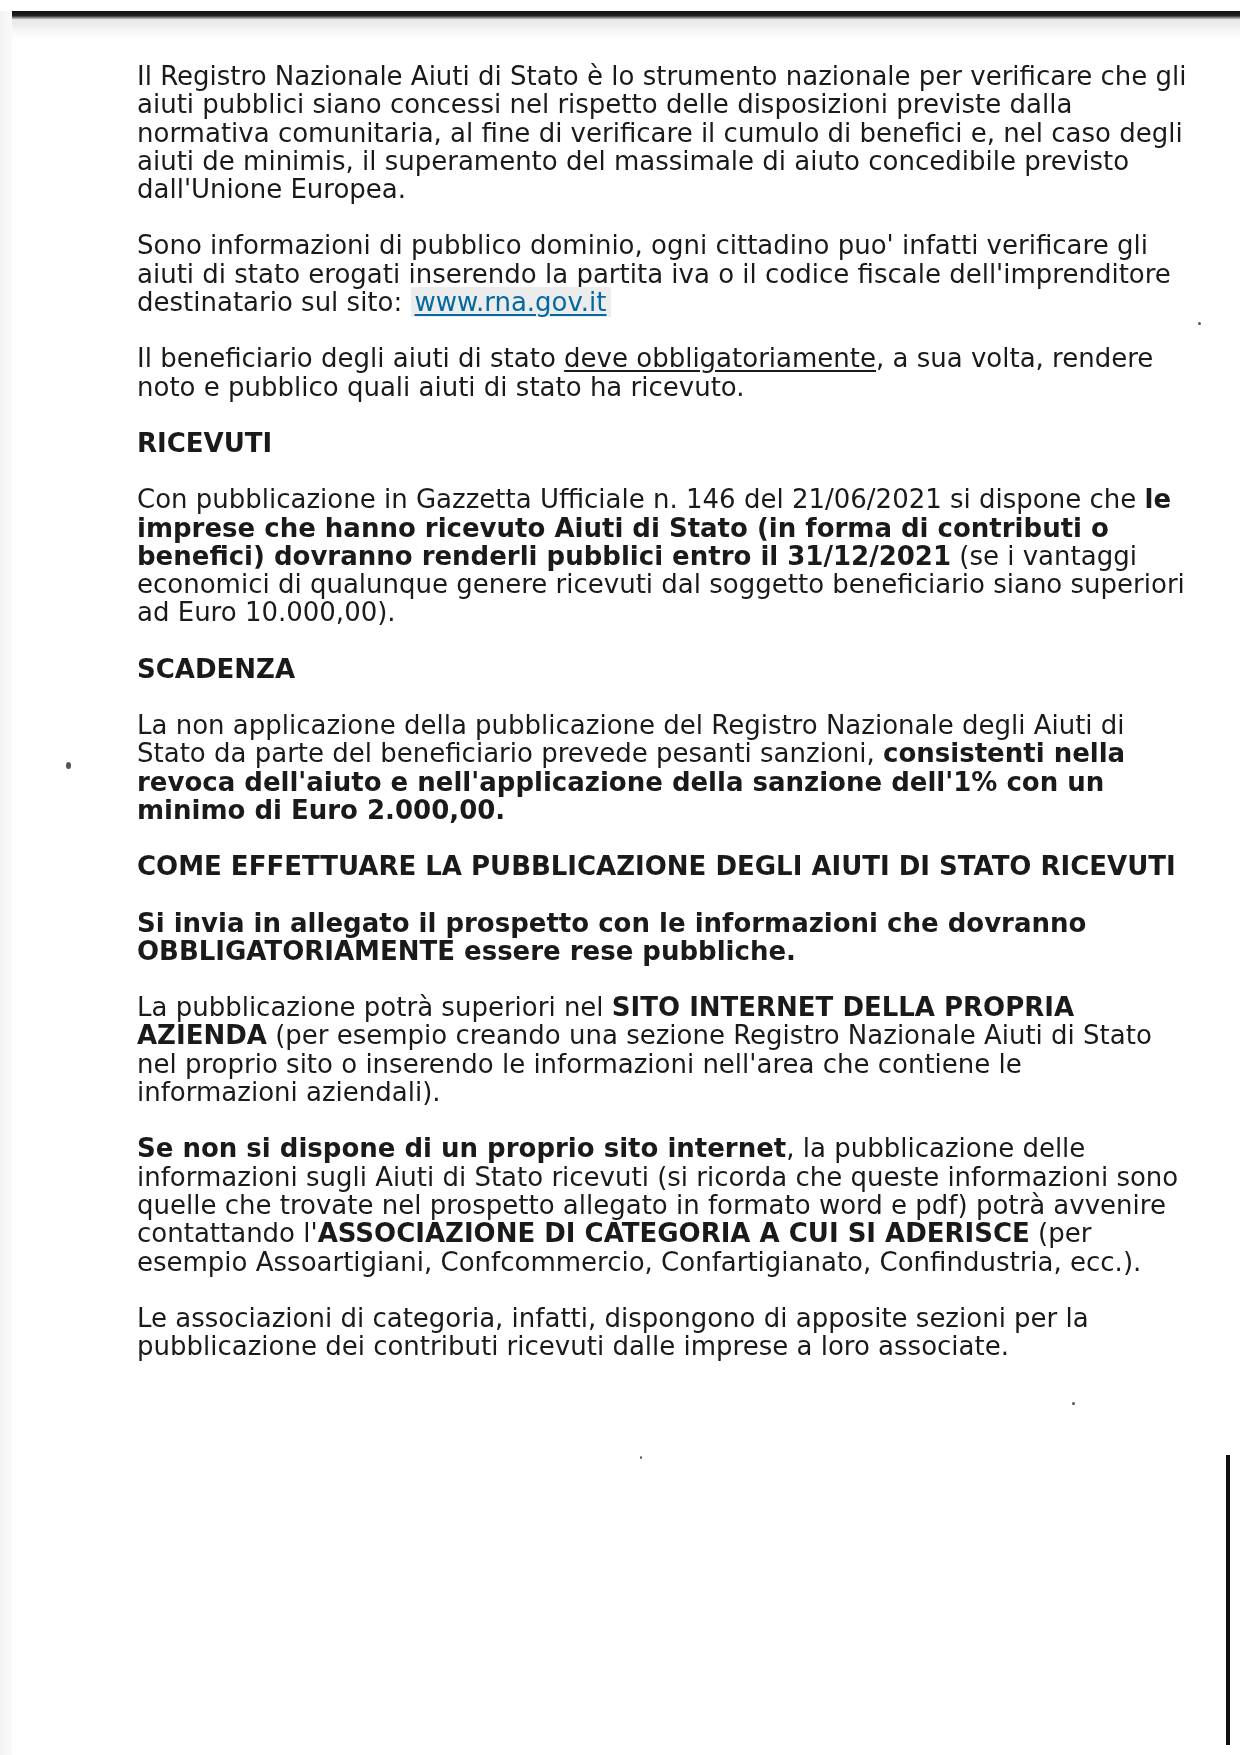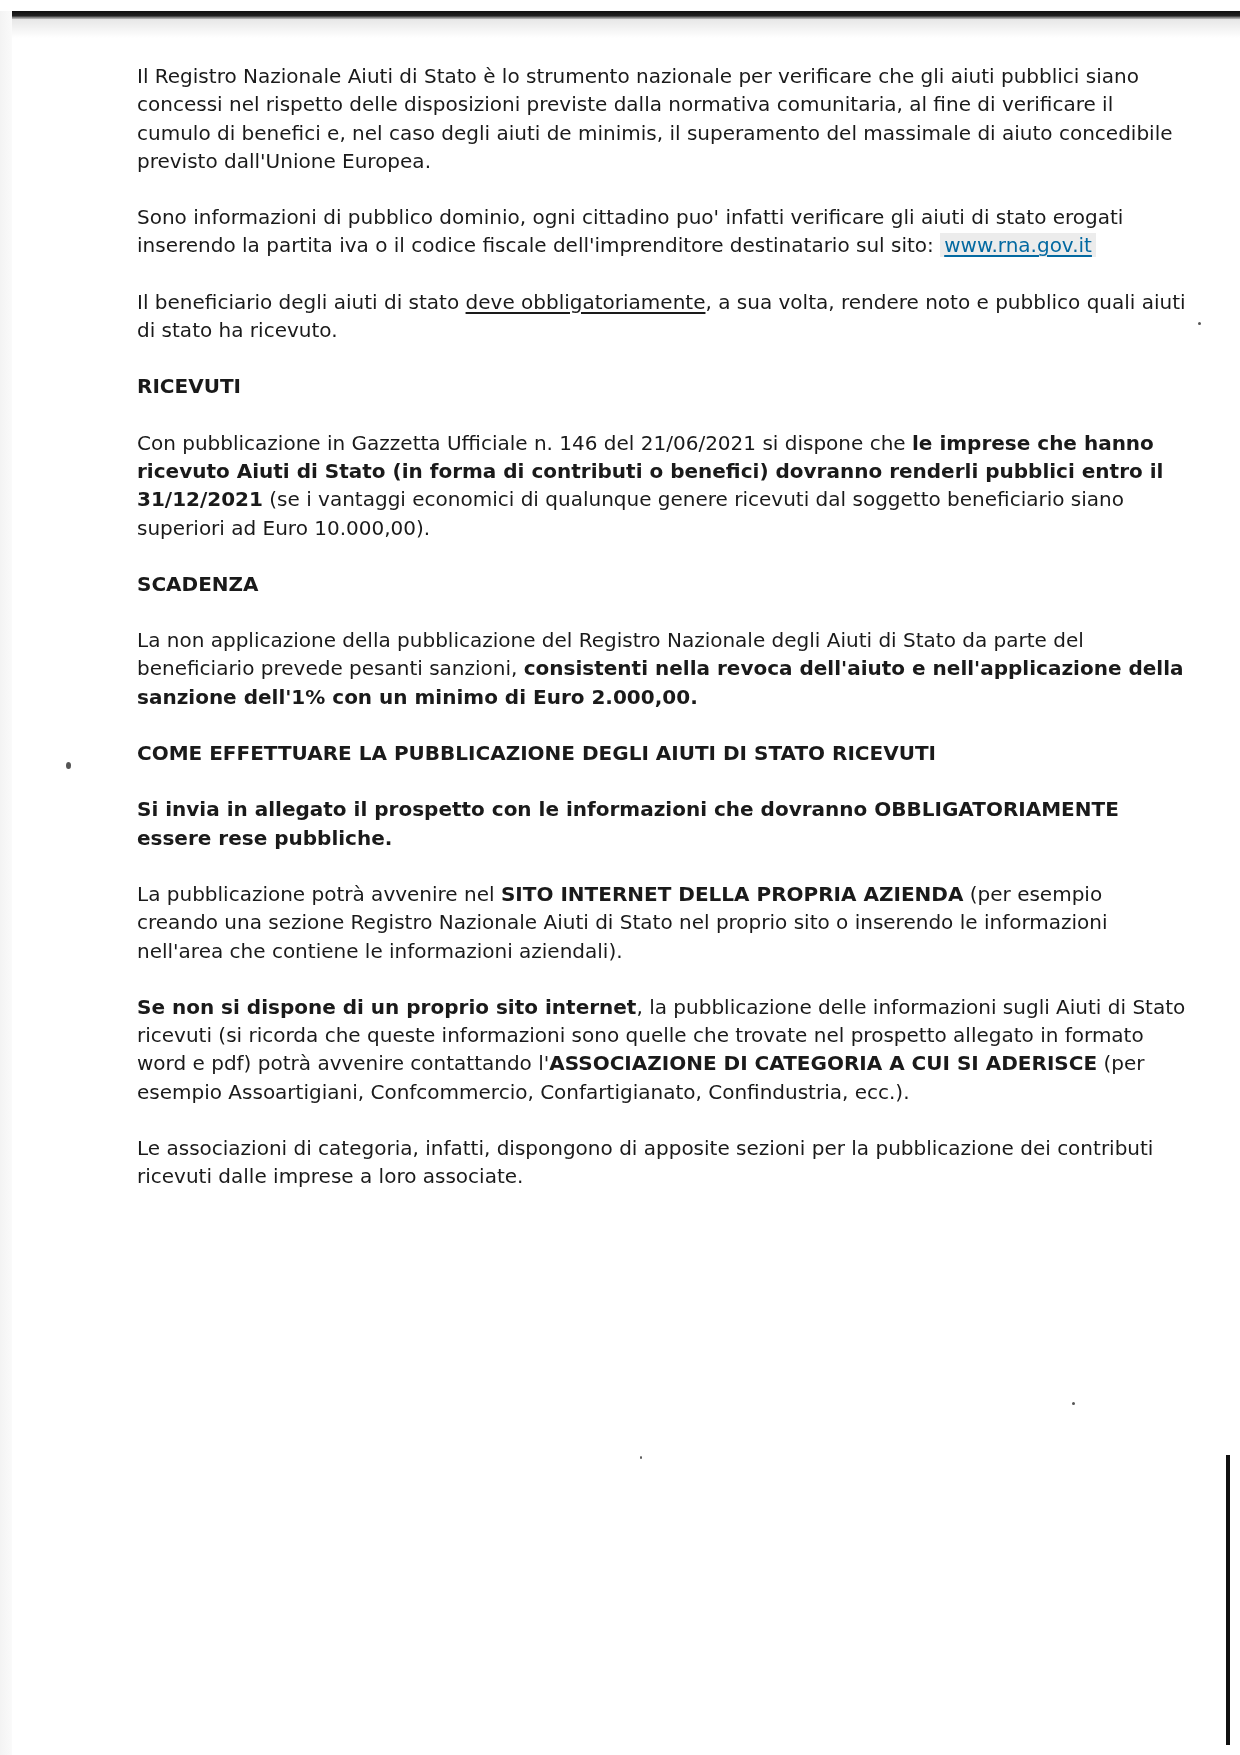--- a/index.html
+++ b/index.html
@@ -20,21 +20,21 @@
   .scan-left {
     position: absolute; left: 0; top: 11px; width: 12px; height: 1744px;
     background: linear-gradient(to right, #f3f3f3, #fafafa);
   }
   .scan-right {
     position: absolute; right: 10px; top: 1455px; width: 4px; height: 290px;
     background: #111;
   }
   .page {
     position: absolute; left: 137px; top: 62px; width: 1050px;
-    font-size: 20px; line-height: 28.3px;
+    font-size: 26px; line-height: 28.3px;
   }
   p { margin: 0 0 28px 0; }
   .h { font-weight: bold; margin: 0 0 28px 0; }
   b { font-weight: bold; }
   u { text-decoration: underline; text-underline-offset: 3px; }
   .link {
     color: #0369a1; text-decoration: underline; text-underline-offset: 3px;
     background: #ececec; padding: 0 4px;
   }
   .ul-bold { font-weight: bold; text-underline-offset: 3px; }
@@ -77,21 +77,21 @@
 
   <p>
     <span>La non applicazione della pubblicazione del Registro Nazionale degli Aiuti di Stato da parte del beneficiario prevede pesanti sanzioni, </span><b>consistenti nella revoca dell'aiuto e nell'applicazione della sanzione dell'1% con un minimo di Euro 2.000,00.</b>
   </p>
 
   <div class="h">COME EFFETTUARE LA PUBBLICAZIONE DEGLI AIUTI DI STATO RICEVUTI</div>
 
   <p class="ul-bold">Si invia in allegato il prospetto con le informazioni che dovranno OBBLIGATORIAMENTE essere rese pubbliche.</p>
 
   <p>
-    <span>La pubblicazione potrà avvenire nel </span><b>SITO INTERNET DELLA PROPRIA AZIENDA</b><span> (per esempio creando una sezione Registro Nazionale Aiuti di Stato nel proprio sito o inserendo le informazioni nell'area che contiene le informazioni aziendali).</span>
+    <span>La pubblicazione potrà superiori nel </span><b>SITO INTERNET DELLA PROPRIA AZIENDA</b><span> (per esempio creando una sezione Registro Nazionale Aiuti di Stato nel proprio sito o inserendo le informazioni nell'area che contiene le informazioni aziendali).</span>
   </p>
 
   <p>
     <b>Se non si dispone di un proprio sito internet</b><span>, la pubblicazione delle informazioni sugli Aiuti di Stato ricevuti (si ricorda che queste informazioni sono quelle che trovate nel prospetto allegato in formato word e pdf) potrà avvenire contattando l'</span><b>ASSOCIAZIONE DI CATEGORIA A CUI SI ADERISCE</b><span> (per esempio Assoartigiani, Confcommercio, Confartigianato, Confindustria, ecc.).</span>
   </p>
 
   <p>
     <span>Le associazioni di categoria, infatti, dispongono di apposite sezioni per la pubblicazione dei contributi ricevuti dalle imprese a loro associate.</span>
   </p>
 

